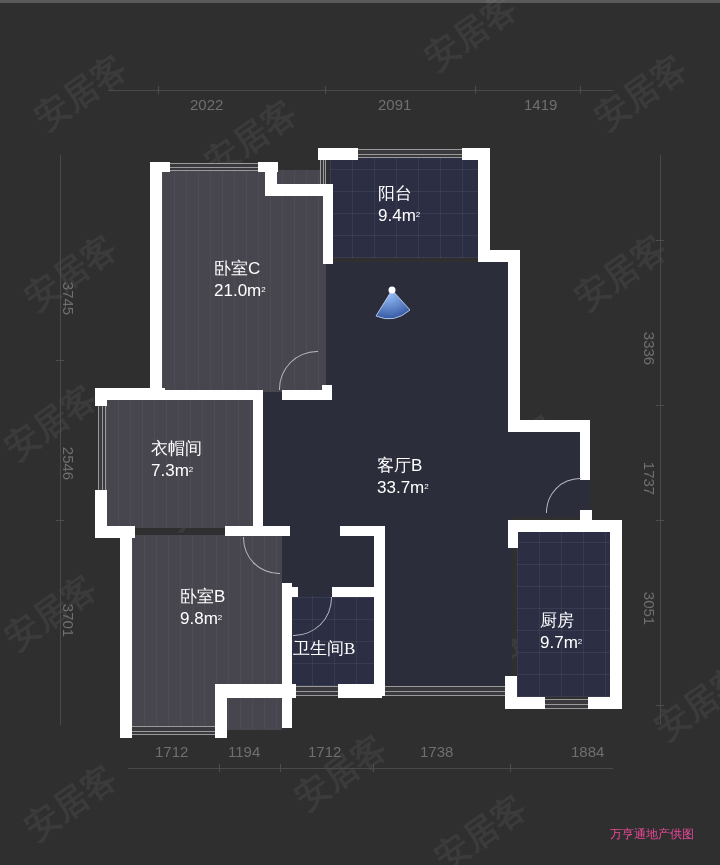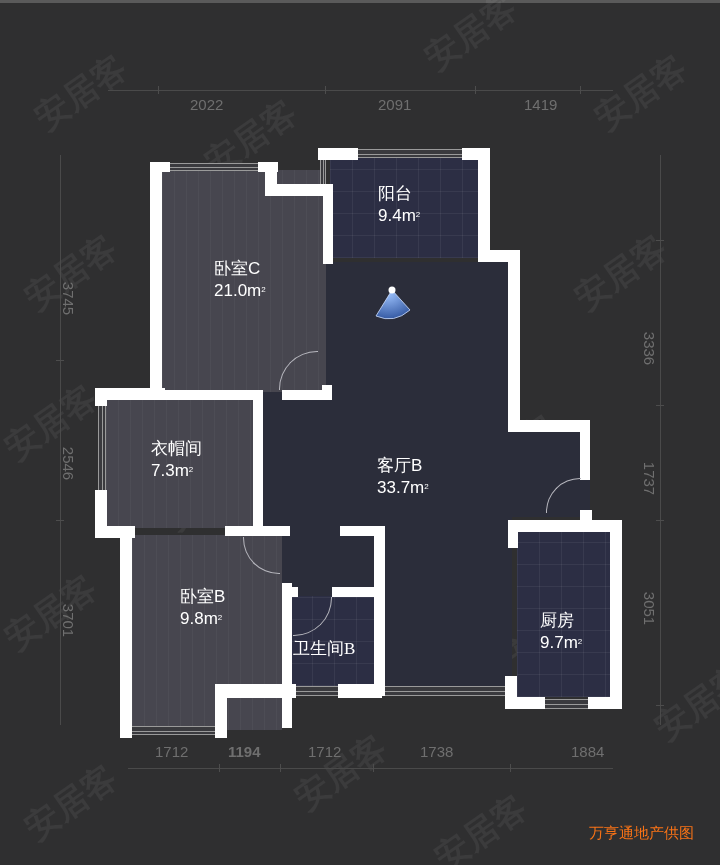--- a/index.html
+++ b/index.html
@@ -16,21 +16,21 @@
   .floor{background:#2b2d3a;}
   .window{position:absolute;background:#3a3a3e;border-top:1px solid #9a9a9a;border-bottom:1px solid #9a9a9a;}
   .window::after{content:"";position:absolute;left:0;right:0;top:50%;height:1px;background:#9a9a9a;}
   .vwindow{position:absolute;background:#3a3a3e;border-left:1px solid #9a9a9a;border-right:1px solid #9a9a9a;}
   .vwindow::after{content:"";position:absolute;top:0;bottom:0;left:50%;width:1px;background:#9a9a9a;}
   .label{position:absolute;color:#ffffff;font-size:17px;line-height:22px;text-align:left;white-space:nowrap;}
   .label .area{display:block;font-size:17px;}
   .label sup{font-size:8px;vertical-align:top;position:relative;top:-1px;}
   .door{position:absolute;border:1px solid #b8b8bf;}
   .watermark{position:absolute;color:rgba(255,255,255,0.06);font-size:34px;font-weight:bold;transform:rotate(-35deg);white-space:nowrap;pointer-events:none;}
-  .credit{position:absolute;right:26px;bottom:22px;color:#f97316;font-size:15px;}
+  .credit{position:absolute;right:26px;bottom:22px;color:#ec4899;font-size:12px;}
   .compass{position:absolute;}
 </style>
 </head>
 <body>
 
 <div class="topstrip"></div>
 
 <div class="watermark" style="left:30px;top:70px;">安居客</div>
 <div class="watermark" style="left:420px;top:10px;">安居客</div>
 <div class="watermark" style="left:590px;top:70px;">安居客</div>
@@ -58,21 +58,21 @@
 <div class="dimtxt" style="left:190px;top:96px;">2022</div>
 <div class="dimtxt" style="left:378px;top:96px;">2091</div>
 <div class="dimtxt" style="left:524px;top:96px;">1419</div>
 
 <div class="dimline" style="left:128px;top:768px;width:485px;height:1px;"></div>
 <div class="tick" style="left:219px;top:764px;width:1px;height:8px;"></div>
 <div class="tick" style="left:280px;top:764px;width:1px;height:8px;"></div>
 <div class="tick" style="left:373px;top:764px;width:1px;height:8px;"></div>
 <div class="tick" style="left:510px;top:764px;width:1px;height:8px;"></div>
 <div class="dimtxt" style="left:155px;top:743px;">1712</div>
-<div class="dimtxt" style="left:228px;top:743px;font-weight:bold;">1194</div>
+<div class="dimtxt" style="left:228px;top:743px;">1194</div>
 <div class="dimtxt" style="left:308px;top:743px;">1712</div>
 <div class="dimtxt" style="left:420px;top:743px;">1738</div>
 <div class="dimtxt" style="left:571px;top:743px;">1884</div>
 
 <div class="dimline" style="left:60px;top:155px;width:1px;height:570px;"></div>
 <div class="tick" style="left:56px;top:360px;width:8px;height:1px;"></div>
 <div class="tick" style="left:56px;top:520px;width:8px;height:1px;"></div>
 <div class="vtxt" style="left:52px;top:290px;transform:rotate(90deg);">3745</div>
 <div class="vtxt" style="left:52px;top:455px;transform:rotate(90deg);">2546</div>
 <div class="vtxt" style="left:52px;top:612px;transform:rotate(90deg);">3701</div>

